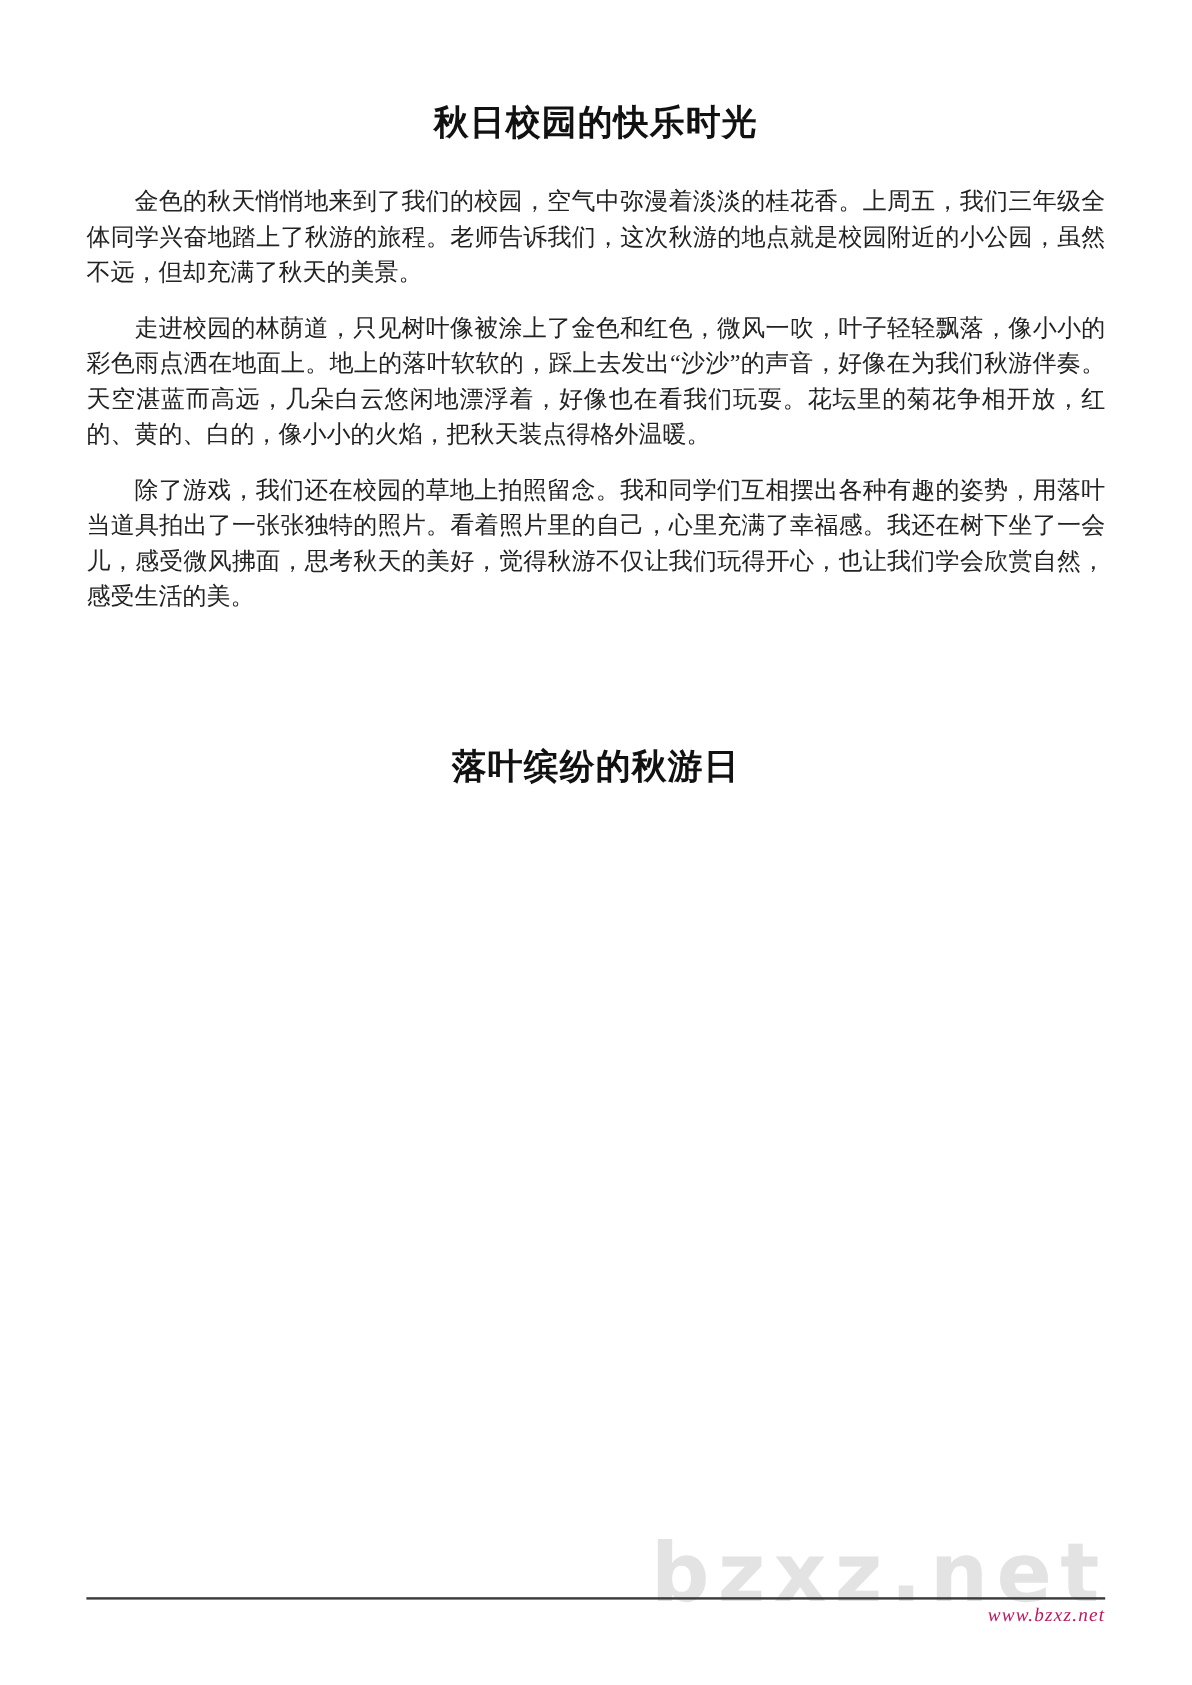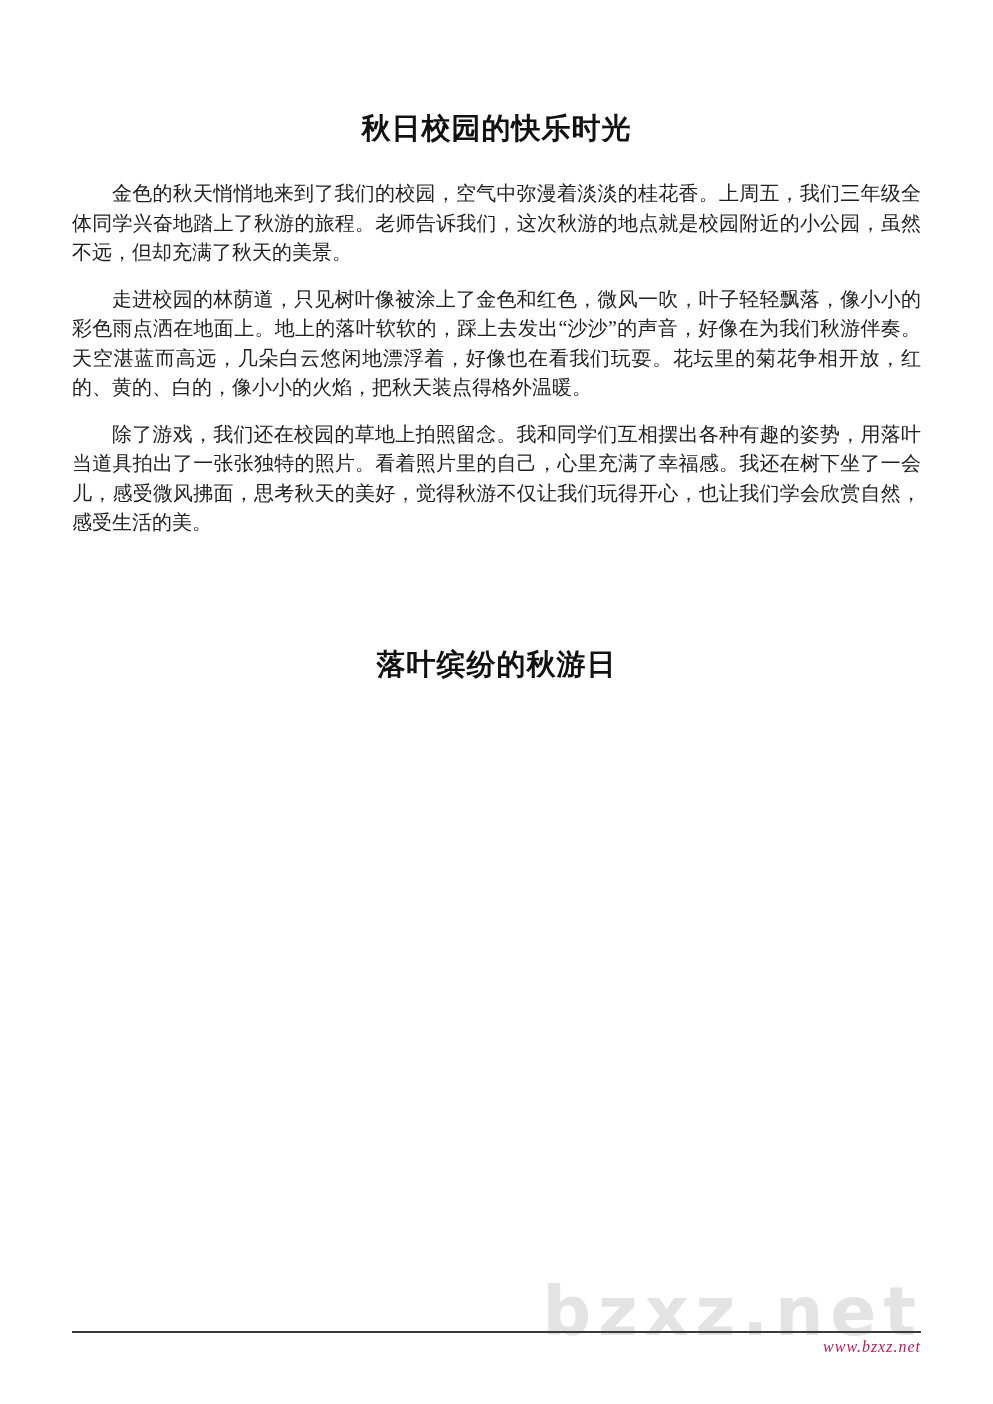--- a/index.html
+++ b/index.html
@@ -10,21 +10,21 @@
     height: 1404px;
     margin: 0 auto;
     background: #ffffff;
     overflow: hidden;
     font-family: "Liberation Serif", "DejaVu Serif", serif;
     color: #222222;
   }
   .content {
     position: relative;
     z-index: 1;
-    padding: 110px 72px 0 72px;
+    padding: 85px 72px 0 72px;
   }
   .essay-title {
     font-size: 29px;
     font-weight: bold;
     text-align: center;
     color: #111111;
     line-height: 36px;
     margin-bottom: 33px;
     letter-spacing: 1px;
   }

